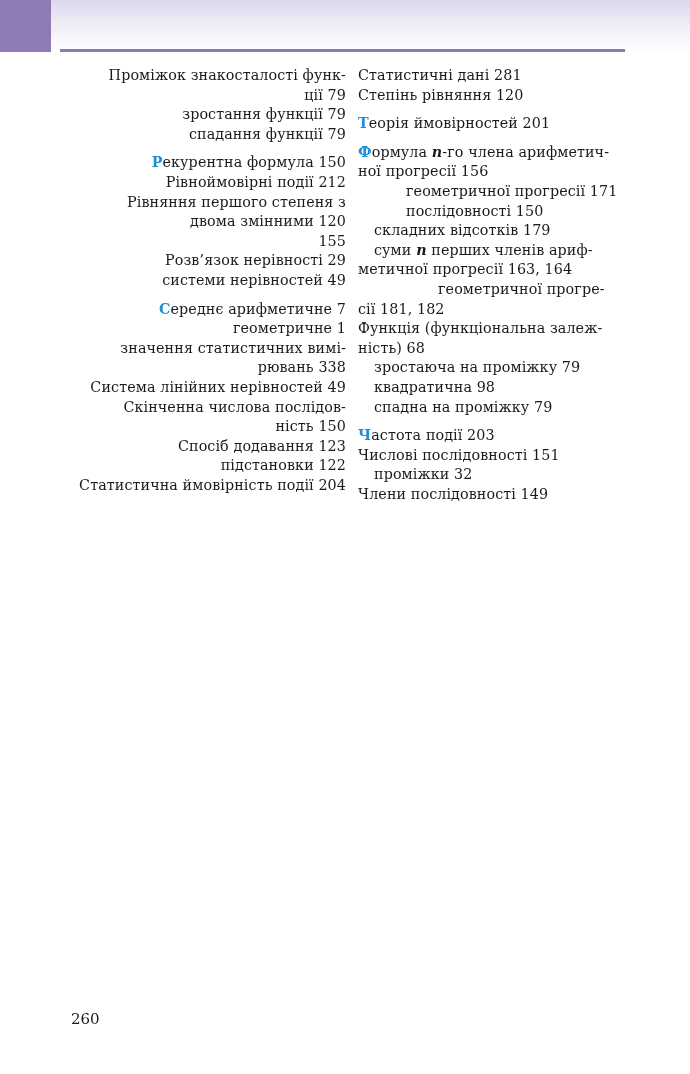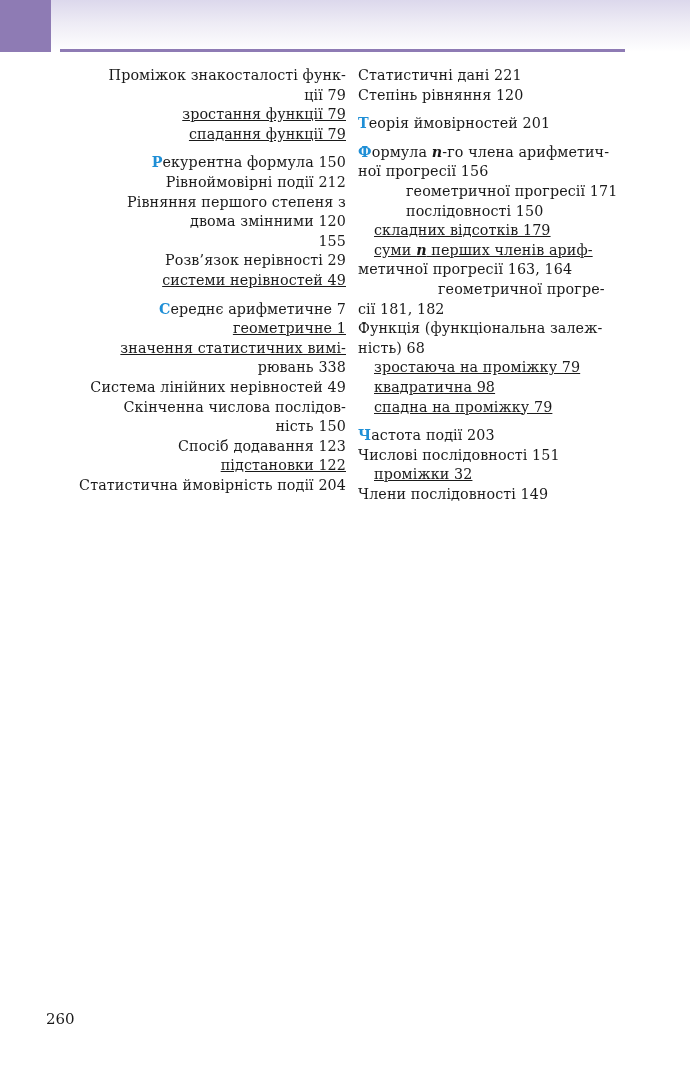--- a/index.html
+++ b/index.html
@@ -23,27 +23,27 @@
   }
   .column {
     position: absolute; top: 66px;
     font-size: 14.3px; line-height: 19.6px;
     letter-spacing: 0.1px;
   }
   .col-left { left: 61px; width: 285px; text-align: right; }
   .col-right { left: 358px; width: 280px; }
   .group { margin-bottom: 9px; }
   .line { white-space: nowrap; }
-  .ind1 { padding-left: 16px; text-decoration: underline; }
+  .ind1 { padding-left: 16px; }
   .ind2 { padding-left: 48px; }
   .ind3 { padding-left: 80px; }
   .cap { color: #1f8fd6; font-weight: bold; }
   .it { font-style: italic; font-weight: bold; }
   .page-number {
-    position: absolute; left: 46px; top: 1010px;
+    position: absolute; left: 71px; top: 1010px;
     font-size: 15px;
   }
 </style>
 </head>
 <body>
 
 <div class="header-band"></div>
 <div class="corner-block"></div>
 <div class="header-rule"></div>
 
@@ -71,21 +71,21 @@
       <div class="line"><span>Система лінійних нерівностей 49</span></div>
       <div class="line"><span>Скінченна числова послідов-</span></div>
       <div class="line"><span>ність 150</span></div>
       <div class="line"><span>Спосіб додавання 123</span></div>
       <div class="line ind1"><span>підстановки 122</span></div>
       <div class="line"><span>Статистична ймовірність події 204</span></div>
     </div>
   </div>
 <div class="column col-right" id="col-right">
     <div class="group">
-      <div class="line"><span>Статистичні дані 221</span></div>
+      <div class="line"><span>Статистичні дані 281</span></div>
       <div class="line"><span>Степінь рівняння 120</span></div>
     </div>
     <div class="group">
       <div class="line"><span class="cap">Т</span><span>еорія ймовірностей 201</span></div>
     </div>
     <div class="group">
       <div class="line"><span class="cap">Ф</span><span>ормула </span><span class="it">n</span><span>-го члена арифметич-</span></div>
       <div class="line"><span>ної прогресії 156</span></div>
       <div class="line ind2"><span>геометричної прогресії 171</span></div>
       <div class="line ind2"><span>послідовності 150</span></div>

